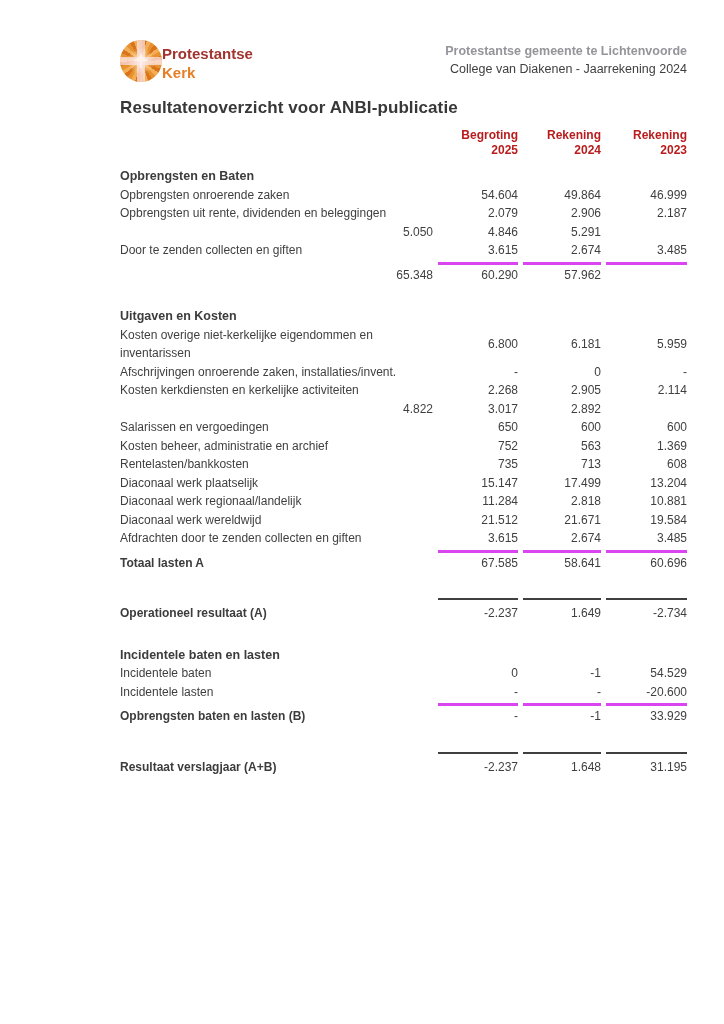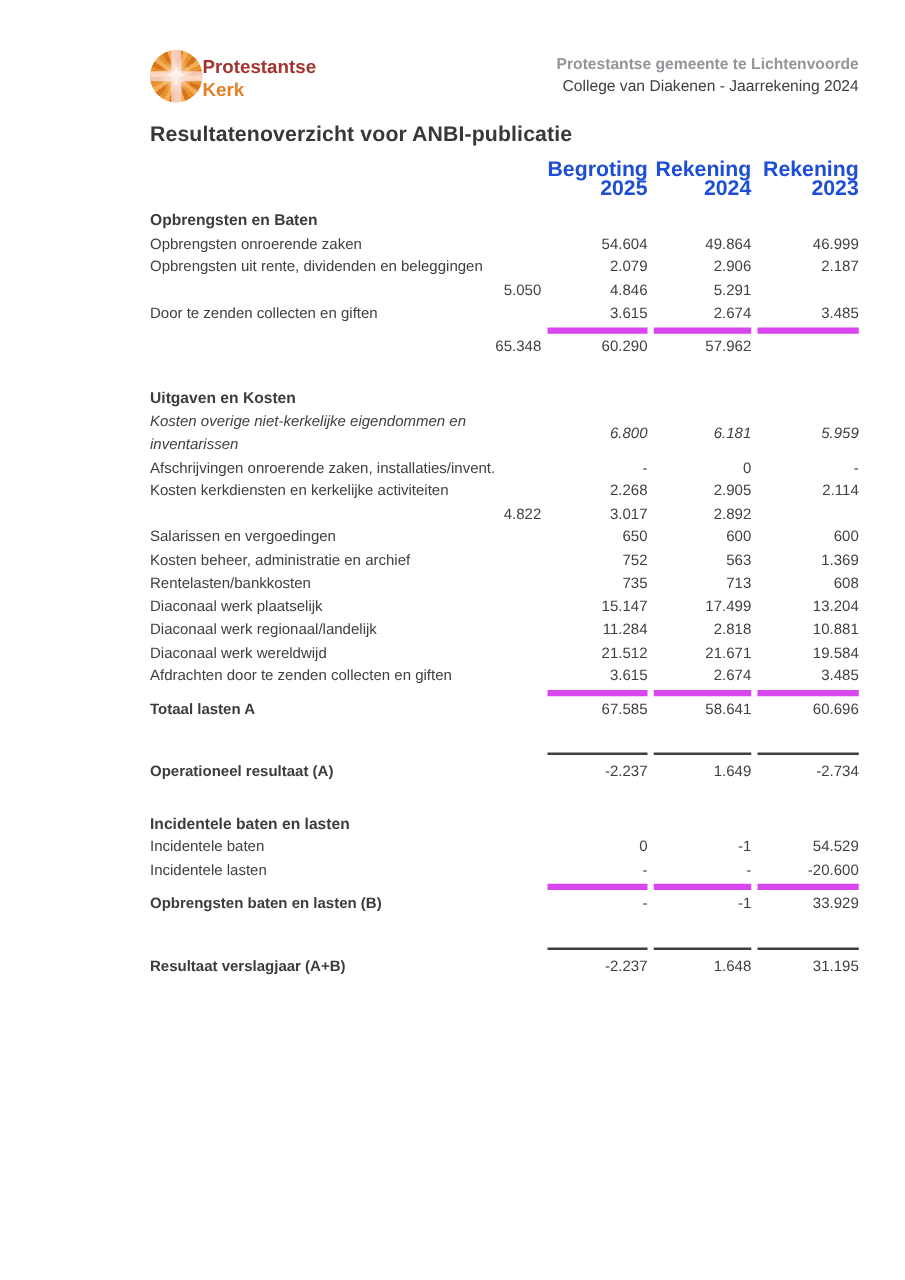--- a/index.html
+++ b/index.html
@@ -31,29 +31,29 @@
 
   
   .page-title{margin-top:16px;font-size:17px;font-weight:bold;color:#383838;letter-spacing:.1px;}
 
   
   .fintable{margin-top:10px;}
   .row{
     display:grid;grid-template-columns:1fr 80px 78px 81px;column-gap:5px;
     align-items:baseline;font-size:12px;line-height:18.5px;
   }
-  .row.center{align-items:center;font-style:italic;}
+  .row.center{align-items:center;}
   .num{text-align:right;white-space:nowrap;}
-  .colhead .num{font-weight:bold;color:#1d4ed8;font-size:17px;line-height:15px;white-space:pre-line;}
+  .colhead .num{font-weight:bold;color:#b91c1c;font-size:12px;line-height:15px;white-space:pre-line;}
   .section-header{font-weight:bold;font-size:12.5px;line-height:18.5px;color:#3c3c3c;}
   .bold{font-weight:bold;color:#3c3c3c;}
   .gap-s{margin-top:9px;}
   .gap-m{margin-top:23px;}
   .gap-l{margin-top:26px;}
-  .u .num{border-bottom:5px solid #d946ef;padding-bottom:2px;}
+  .u .num{border-bottom:3px solid #d946ef;padding-bottom:2px;}
   .total-row{margin-top:1px;}
   .res .num{border-top:2px solid #3f3f3f;padding-top:4px;}
 </style>
 </head>
 <body>
 
 <div class="page">
   <div class="content">
 
     <div class="doc-header">

